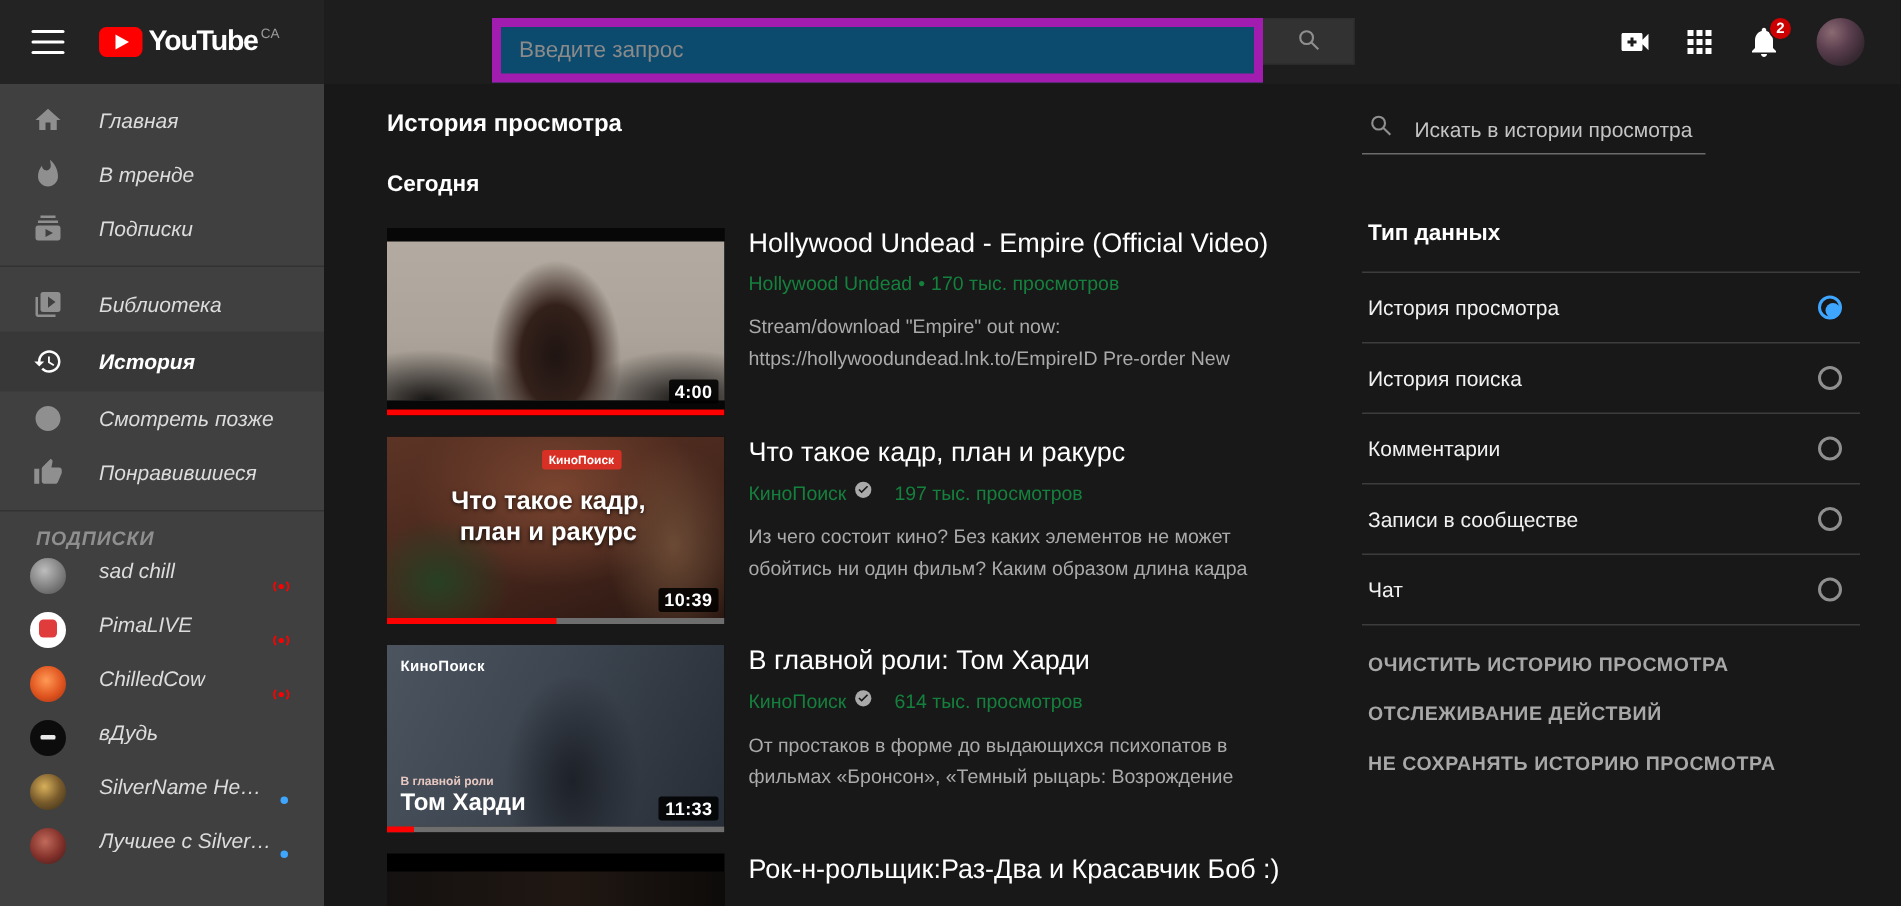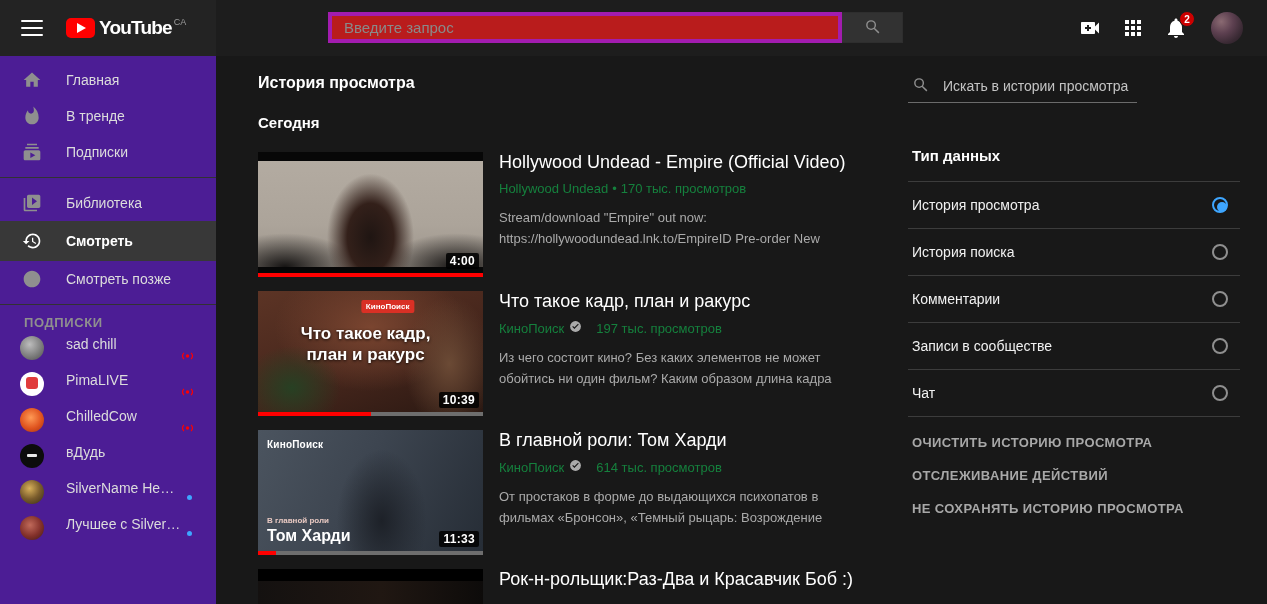--- a/index.html
+++ b/index.html
@@ -14,36 +14,36 @@
   .hamburger { margin-left:21px; width:22px; height:16px; display:flex; flex-direction:column;
     justify-content:space-between; cursor:pointer; }
   .hamburger span { display:block; height:2px; background:#fff; border-radius:1px; }
   .logo { display:flex; align-items:flex-start; margin-left:23px; cursor:pointer; }
   .logo-badge { width:29px; height:20px; background:#f00; border-radius:5px; position:relative; margin-top:2px; }
   .logo-badge:after { content:""; position:absolute; left:11px; top:5px; border-left:9px solid #fff;
     border-top:5px solid transparent; border-bottom:5px solid transparent; }
   .logo-text { color:#fff; font-weight:bold; font-size:19px; letter-spacing:-0.8px; margin-left:4px; line-height:24px; }
   .logo-region { color:#9c9c9c; font-size:9px; margin-left:2px; margin-top:1px; }
   .search-area { position:absolute; left:328px; top:12px; height:31px; display:flex; }
-  .search-input { width:514px; height:31px; background:#b91c1c; border:4px solid #a21caf;
+  .search-input { width:514px; height:43px; background:#0c4a6e; border:6px solid #a21caf;
     color:#e0e0e0; font-size:15px; padding:0 12px; outline:none; font-family:"Liberation Sans",sans-serif; }
   .search-input::placeholder { color:#8a8a8a; }
   .search-btn { width:61px; height:31px; background:#323232; border:1px solid #2e2e2e; border-left:none;
     display:flex; align-items:center; justify-content:center; cursor:pointer; }
   .topbar-icons { position:absolute; top:0; right:0; height:56px; display:flex; align-items:center; }
   .tb-icon { width:24px; height:24px; position:relative; cursor:pointer; margin-right:19px; }
   .tb-icon svg { display:block; }
   .bell-badge { position:absolute; top:-5px; right:-7px; min-width:16px; height:16px; border-radius:8px;
     background:#cc0000; color:#fff; font-size:10px; font-weight:bold; display:flex; align-items:center;
     justify-content:center; padding:0 3px; border:1px solid #1d1d1d; }
   .tb-avatar { width:32px; height:32px; border-radius:50%; margin-right:24px; margin-left:4px; cursor:pointer;
     background:radial-gradient(circle at 32% 30%, #8a6a72 0%, #5d4050 38%, #3a2a34 70%, #241a22 100%); }
 
   
-  .sidebar { position:absolute; top:56px; left:0; width:216px; height:548px; background:#4c1d95; z-index:10; }
+  .sidebar { position:absolute; top:56px; left:0; width:216px; height:548px; background:#404040; z-index:10;font-style:italic; }
   .side-group { padding-top:6px; }
   .side-item { height:36px; display:flex; align-items:center; cursor:pointer; }
   .side-item.selected { background:#383838; height:40px; }
   .side-icon { width:20px; height:20px; margin-left:22px; flex:none; }
   .side-label { margin-left:24px; font-size:14px; color:#dcdcdc; white-space:nowrap; }
   .side-item.selected .side-label { color:#fff; font-weight:bold; }
   .side-divider { height:1px; background:#323232; margin:7px 0; }
   .subs-header { margin:10px 0 6px 24px; font-size:13px; font-weight:bold; letter-spacing:0.6px; color:#8f8f8f; }
   .sub-row { height:36px; display:flex; align-items:flex-start; cursor:pointer; position:relative; }
   .sub-avatar { width:24px; height:24px; border-radius:50%; margin-left:20px; flex:none; }
@@ -224,28 +224,35 @@
           <svg width="20" height="20" viewBox="0 0 24 24">
               <path fill="#8f8f8f" d="M4 6H2v14c0 1.1.9 2 2 2h14v-2H4V6zm16-4H8c-1.1 0-2 .9-2 2v12c0 1.1.9 2 2 2h12c1.1 0 2-.9 2-2V4c0-1.1-.9-2-2-2zm-8 12.5v-9l6 4.5-6 4.5z"></path>
             </svg></span>
         <span class="side-label">Библиотека</span>
       </div>
       <div class="side-item selected">
         <span class="side-icon">
           <svg width="20" height="20" viewBox="0 0 24 24">
               <path fill="#fff" d="M13 3c-4.97 0-9 4.03-9 9H1l3.89 3.89.07.14L9 12H6c0-3.87 3.13-7 7-7s7 3.13 7 7-3.13 7-7 7c-1.93 0-3.68-.79-4.94-2.06l-1.42 1.42C8.27 19.99 10.51 21 13 21c4.97 0 9-4.03 9-9s-4.03-9-9-9zm-1 5v5l4.28 2.54.72-1.21-3.5-2.08V8H12z"></path>
             </svg></span>
-        <span class="side-label">Смотреть</span>
+        <span class="side-label">История</span>
       </div>
       <div class="side-item">
         <span class="side-icon">
           <svg width="20" height="20" viewBox="0 0 24 24">
               <path fill="#8f8f8f" d="M11.99 2C6.47 2 2 6.48 2 12s4.47 10 9.99 10C17.52 22 22 17.52 22 12S17.52 2 11.99 2zM12.5 7H11v6l5.25 3.15.75-1.23-4.5-2.67V7z"></path>
             </svg></span>
         <span class="side-label">Смотреть позже</span>
+      </div>
+      <div class="side-item">
+        <span class="side-icon">
+          <svg width="20" height="20" viewBox="0 0 24 24">
+              <path fill="#8f8f8f" d="M1 21h4V9H1v12zm22-11c0-1.1-.9-2-2-2h-6.31l.95-4.57.03-.32c0-.41-.17-.79-.44-1.06L14.17 1 7.58 7.59C7.22 7.95 7 8.45 7 9v10c0 1.1.9 2 2 2h9c.83 0 1.54-.5 1.84-1.22l3.02-7.05c.09-.23.14-.47.14-.73v-2z"></path>
+            </svg></span>
+        <span class="side-label">Понравившиеся</span>
       </div>
     </div>
     <div class="side-divider"></div>
     <div class="subs-header">ПОДПИСКИ</div>
 
     <div class="sub-row" data-status="live">
       <span class="sub-avatar av-0"></span>
       <span class="sub-name">sad chill</span>
       <span class="live-icon">
         <svg width="17" height="12" viewBox="0 0 20 14">

